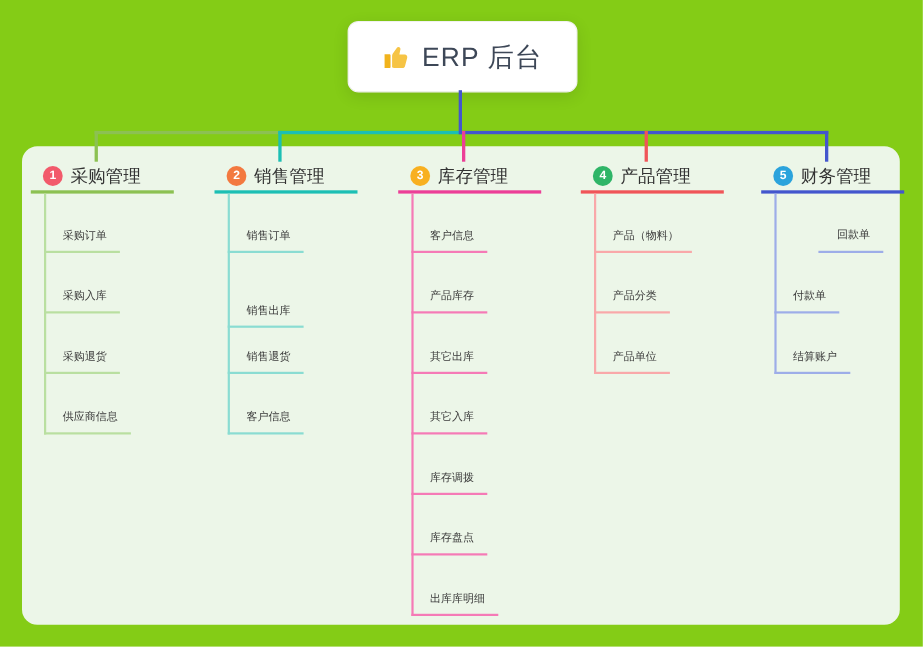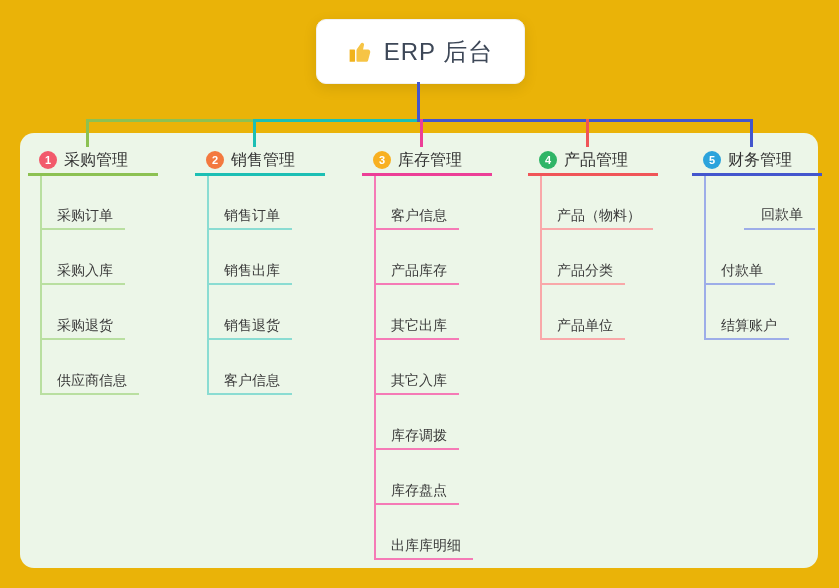--- a/index.html
+++ b/index.html
@@ -1,30 +1,30 @@
 <!DOCTYPE html>
 <html><head>
 <meta charset="utf-8">
 <style>
   html,body { margin:0; padding:0; background:#ffffff; font-family:"Liberation Sans","DejaVu Sans",sans-serif; }
-  .canvas { position:relative; width:839px; height:588px; background:#eab308; overflow:hidden; }
+  .canvas { position:relative; width:839px; height:588px; background:#84cc16; overflow:hidden; }
   .panel { position:absolute; left:20px; top:133px; width:798px; height:435px; background:#ecf6e8; border-radius:14px; }
   .root-card { position:absolute; left:316px; top:19px; width:207px; height:63px; background:#ffffff;
                border:1px solid #f1f1f1; border-radius:10px; box-shadow:0 4px 14px rgba(0,0,0,.10);
                display:flex; align-items:center; justify-content:center; gap:10px; cursor:pointer; }
   .root-label { font-size:24px; color:#3d4757; font-weight:500; letter-spacing:1px; white-space:nowrap; }
   .root-icon { display:flex; align-items:center; }
   .hline, .vline { position:absolute; }
   .branch-title { position:absolute; width:119px; height:26px; box-sizing:content-box;
                   display:flex; align-items:center; gap:7px; padding-left:11px;
                   border-bottom:3px solid; cursor:pointer; }
   .badge { width:18px; height:18px; border-radius:50%; color:#ffffff; font-size:11px; font-weight:bold;
            display:flex; align-items:center; justify-content:center; flex:0 0 18px; }
   .branch-label { font-size:16px; color:#333333; font-weight:500; white-space:nowrap; }
-  .child { position:absolute; height:24px; line-height:22px; font-size:14px; color:#3a3a3a;
+  .child { position:absolute; height:24px; line-height:22px; font-size:10px; color:#3a3a3a;
            padding:0 12px 0 17px; border-bottom:2px solid; white-space:nowrap; cursor:pointer; }
 </style>
 </head>
 <body>
 
 <div class="canvas" id="canvas">
   <div class="panel"></div>
   <div class="root-card">
     <span class="root-icon">
       <svg width="26" height="26" viewBox="0 0 24 24" aria-hidden="true">
@@ -48,21 +48,21 @@
     <div class="child" style="left: 40px; top: 259px; border-bottom-color: rgb(185, 223, 160); text-align: center;">采购入库</div>
     <div class="child" style="left: 40px; top: 314px; border-bottom-color: rgb(185, 223, 160);">采购退货</div>
     <div class="child" style="left: 40px; top: 369px; border-bottom-color: rgb(185, 223, 160);">供应商信息</div>
     <div class="vline" style="left: 253px; top: 119px; width: 3px; height: 28px; background: rgb(28, 191, 180);"></div>
     <div class="branch-title" style="left: 195px; top: 147px; border-bottom-color: rgb(28, 191, 180);">
       <span class="badge" style="background: rgb(243, 121, 63);">2</span>
       <span class="branch-label">销售管理</span>
     </div>
     <div class="vline" style="left: 207px; top: 176px; width: 2px; height: 219px; background: rgb(138, 220, 210);"></div>
     <div class="child" style="left: 207px; top: 204px; border-bottom-color: rgb(138, 220, 210);">销售订单</div>
-    <div class="child" style="left: 207px; top: 259px; border-bottom-color: rgb(138, 220, 210);">销售出库</div>
+    <div class="child" style="left: 207px; top: 272px; border-bottom-color: rgb(138, 220, 210);">销售出库</div>
     <div class="child" style="left: 207px; top: 314px; border-bottom-color: rgb(138, 220, 210);">销售退货</div>
     <div class="child" style="left: 207px; top: 369px; border-bottom-color: rgb(138, 220, 210);">客户信息</div>
     <div class="vline" style="left: 420px; top: 119px; width: 3px; height: 28px; background: rgb(236, 63, 151);"></div>
     <div class="branch-title" style="left: 362px; top: 147px; border-bottom-color: rgb(236, 63, 151);">
       <span class="badge" style="background: rgb(248, 176, 32);">3</span>
       <span class="branch-label">库存管理</span>
     </div>
     <div class="vline" style="left: 374px; top: 176px; width: 2px; height: 384px; background: rgb(245, 122, 182);"></div>
     <div class="child" style="left: 374px; top: 204px; border-bottom-color: rgb(245, 122, 182);">客户信息</div>
     <div class="child" style="left: 374px; top: 259px; border-bottom-color: rgb(245, 122, 182);">产品库存</div>

